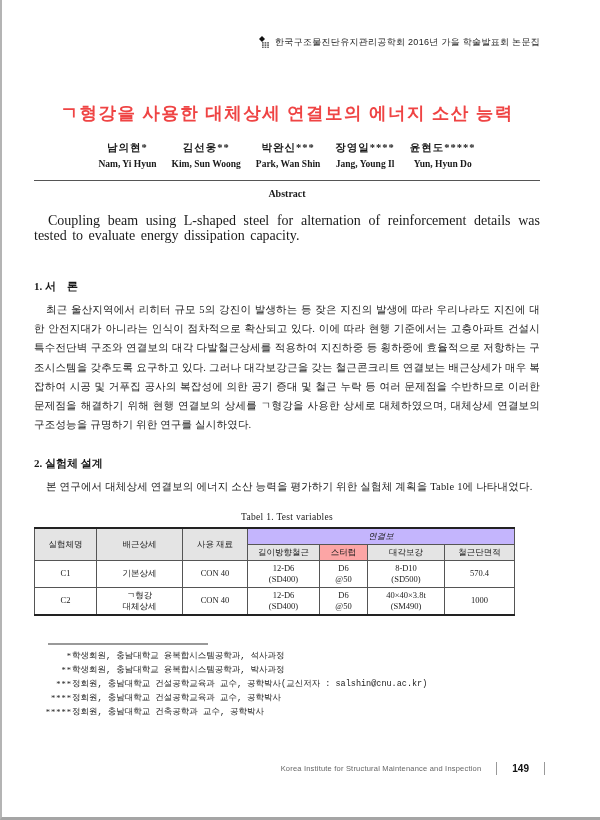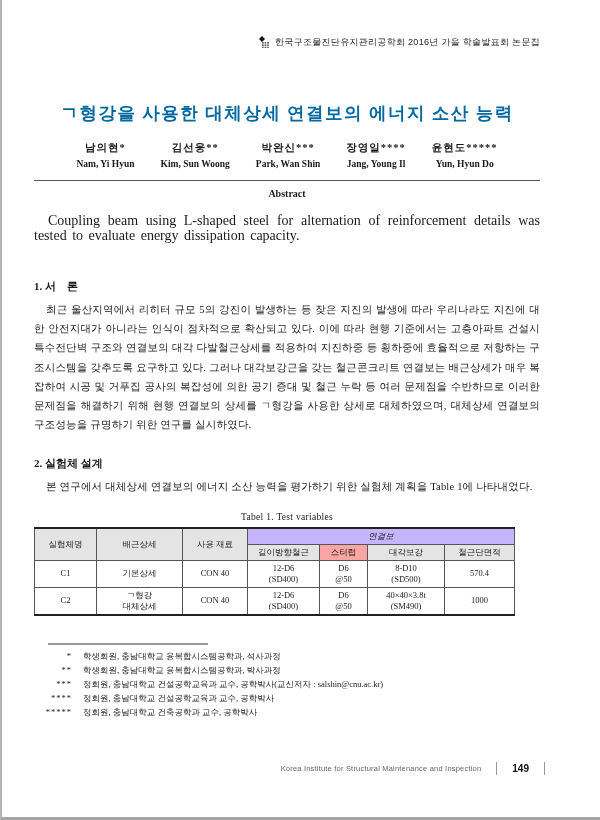--- a/index.html
+++ b/index.html
@@ -23,32 +23,32 @@
     gap:5px; height:14px; margin-top:5px;
     font-family:"Liberation Sans", sans-serif;
     font-size:9px; letter-spacing:0.3px; color:#222;
   }
   .logo { display:inline-flex; align-items:center; }
 
   
   .title-ko {
     margin-top:52px; text-align:center;
     font-size:17.5px; font-weight:bold; letter-spacing:1.5px;
-    line-height:24px; color:#0369a1;
+    line-height:24px; color:#ef4444;
   }
   .title-en {
     margin-top:10px; text-align:center;
     font-size:15.5px; font-weight:bold; line-height:26px;
     word-spacing:3px; color:#111;
   }
 
   
   .authors {
     margin-top:16px;
-    display:flex; justify-content:center; gap:26px;
+    display:flex; justify-content:center; gap:15px;
     text-align:center;
   }
   .author-ko { font-size:10.5px; font-weight:bold; letter-spacing:1px; }
   .author-en { margin-top:4px; font-size:9.5px; font-weight:bold; }
 
   .rule {
     margin-top:11px; border-top:1px solid #555; height:0;
   }
 
   
@@ -80,21 +80,21 @@
     padding:2px 1px; white-space:pre-line; line-height:11px;
   }
   table.test-vars th { background:#e4e4e4; height:16px; }
   table.test-vars td { height:27px; }
 
   
   .fn-rule { margin-top:27px; width:160px; margin-left:14px; border-top:2px solid #999; }
   .footnotes { margin-top:4px; font-size:8.5px; line-height:14px; color:#222; }
   .fn-row { display:flex; }
   .fn-marker { width:38px; text-align:right; flex:0 0 38px; letter-spacing:1px; }
-  .fn-text { margin-left:11px; }
+  .fn-text { margin-left:0;font-family:Liberation Mono, monospace; }
 
   
   .footer {
     position:absolute; right:55px; bottom:42px;
     display:flex; align-items:center; gap:15px;
     font-family:"Liberation Sans", sans-serif;
   }
   .footer-inst { font-size:7.5px; color:#666; letter-spacing:0.2px; }
   .footer-bar { width:1px; height:13px; background:#999; }
   .footer-page { font-size:10px; font-weight:bold; color:#111; }

